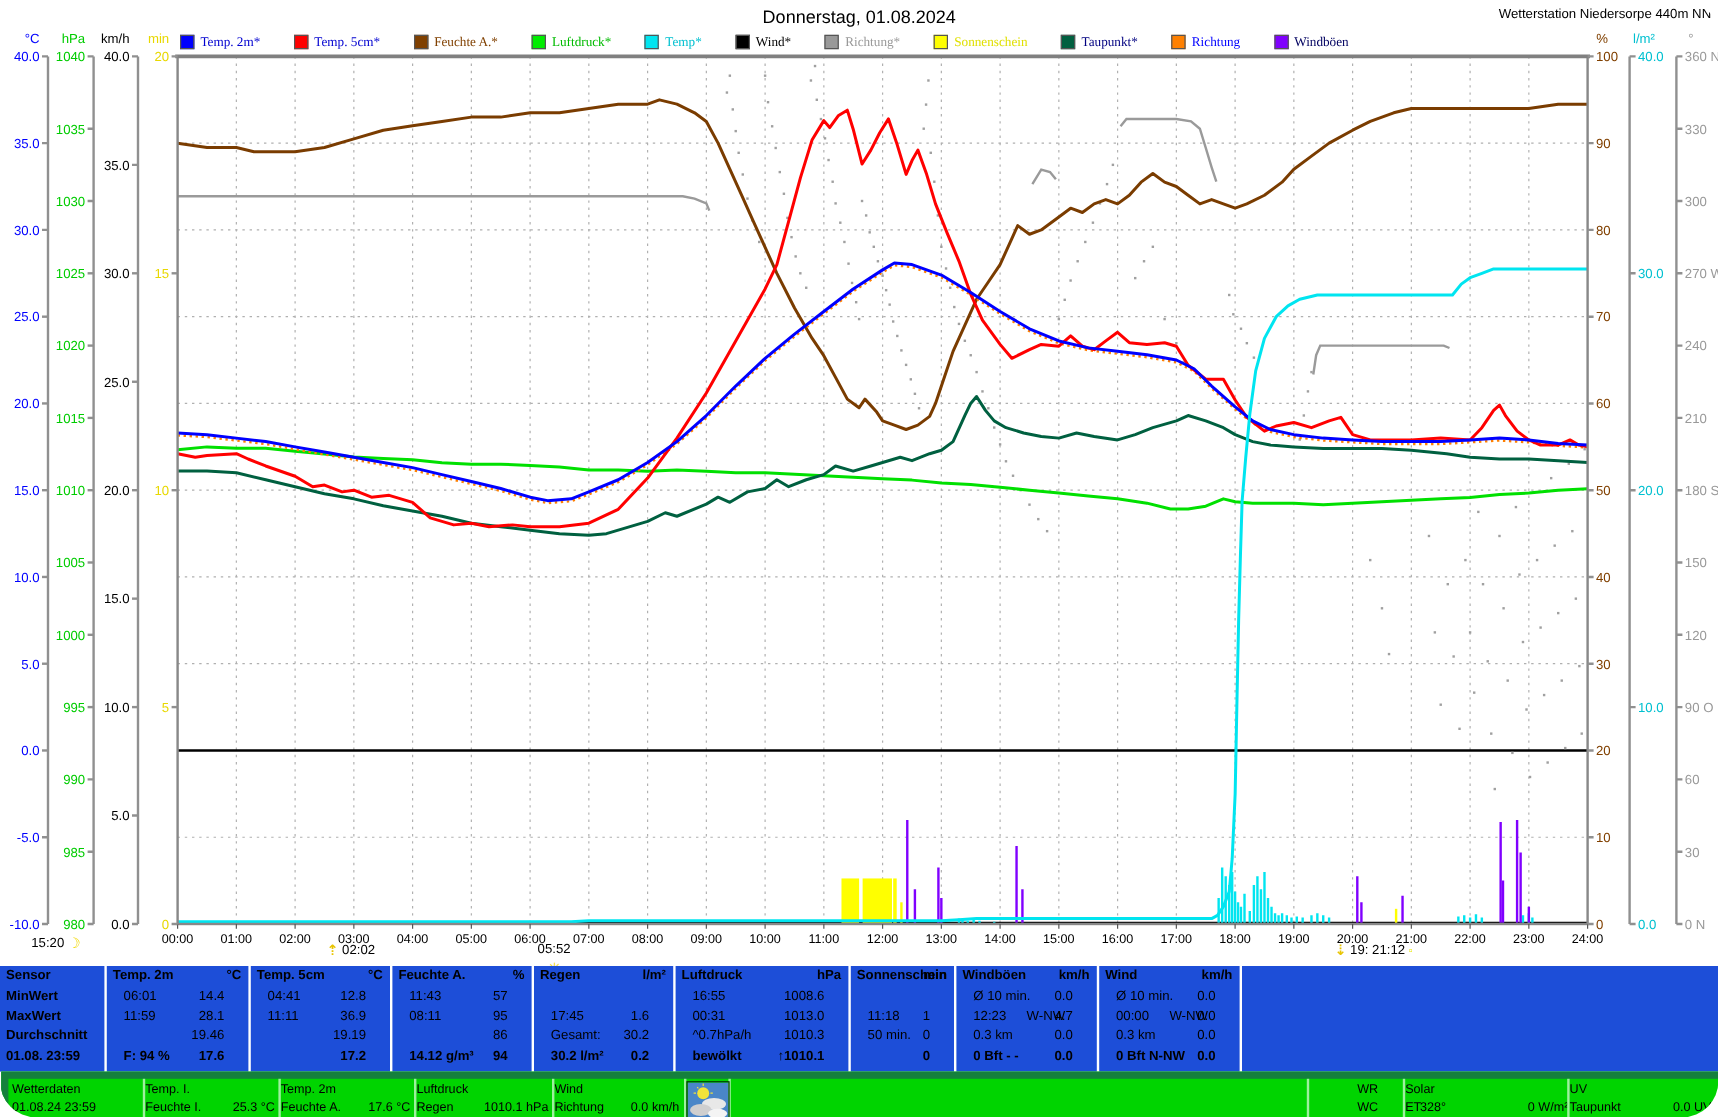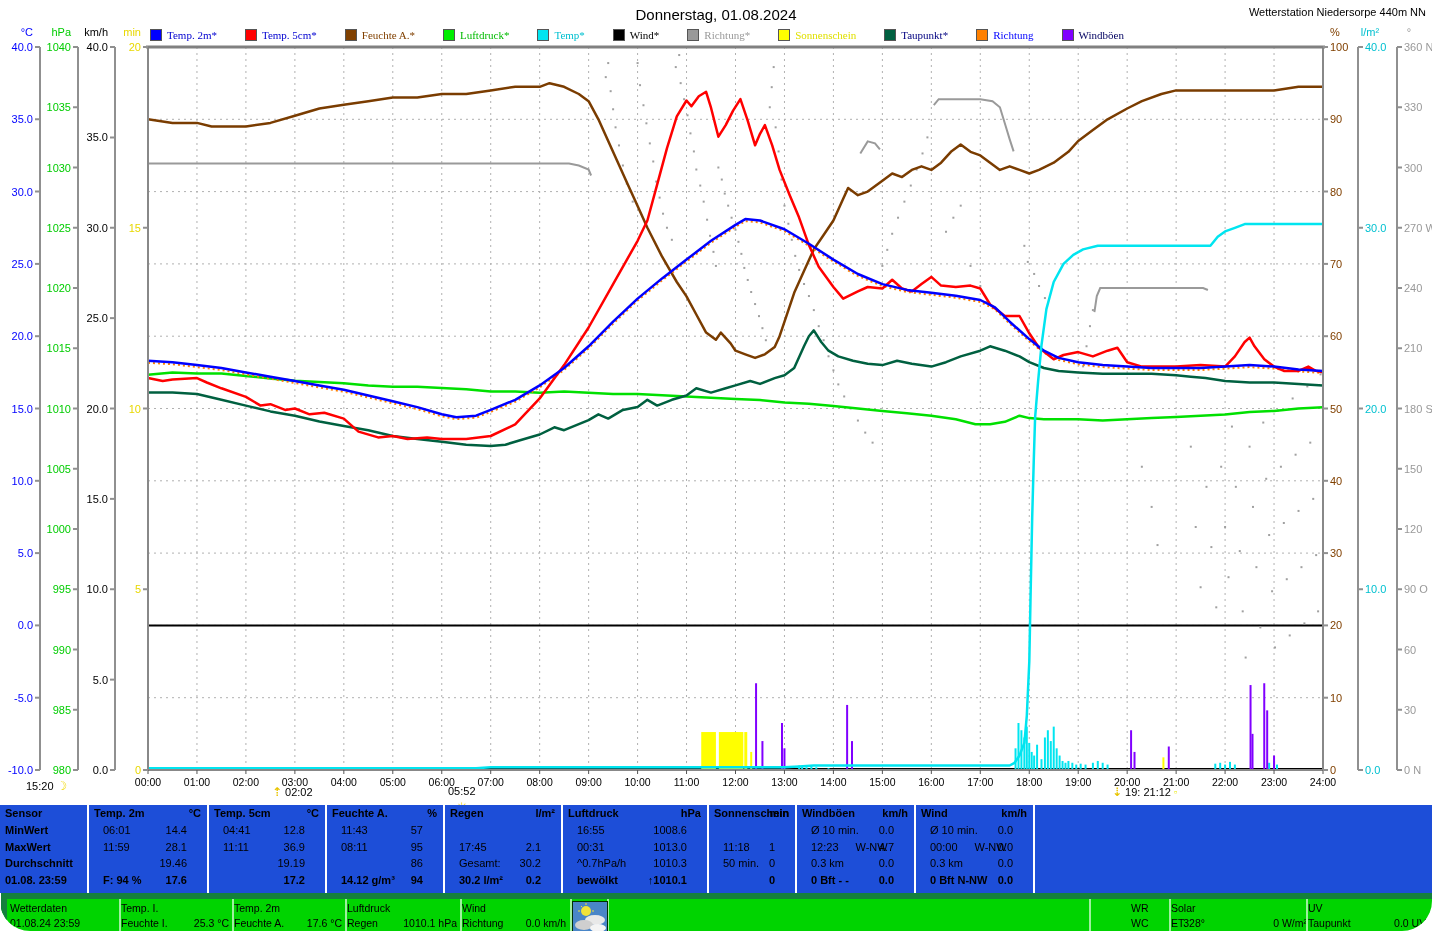--- a/index.html
+++ b/index.html
@@ -670,21 +670,21 @@
         </div>
       </div>
       <div class="ocol" style="left: 445px; width: 116px;">
         <div class="orow">
           <div class="hA">Regen</div>
           <div class="hC">l/m²</div>
         </div>
         <div class="orow"></div>
         <div class="orow">
           <div class="a">17:45</div>
-          <div class="c">2.1</div>
+          <div class="c">1.6</div>
         </div>
         <div class="orow">
           <div class="a">Gesamt:</div>
           <div class="c">30.2</div>
         </div>
         <div class="orow bold">
           <div class="a">30.2 l/m²</div>
           <div class="c">0.2</div>
         </div>
       </div>

